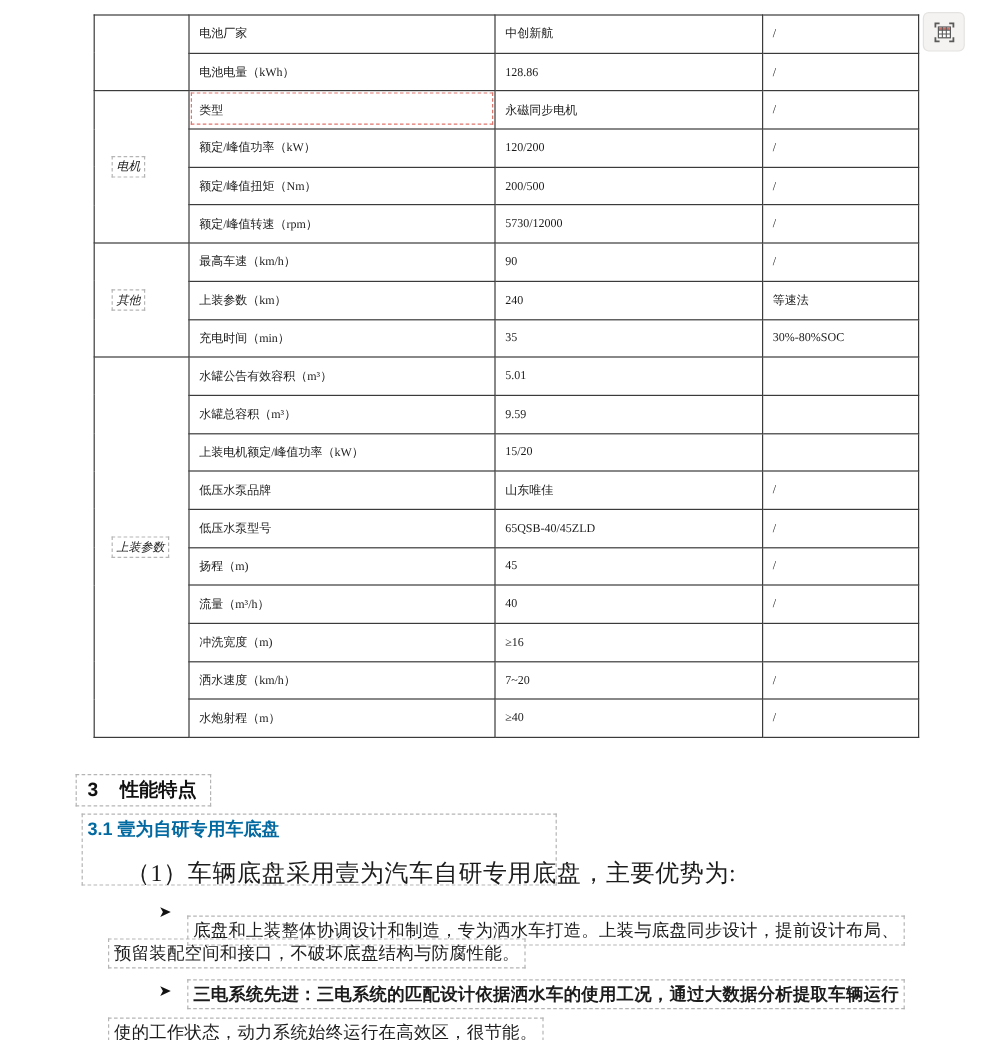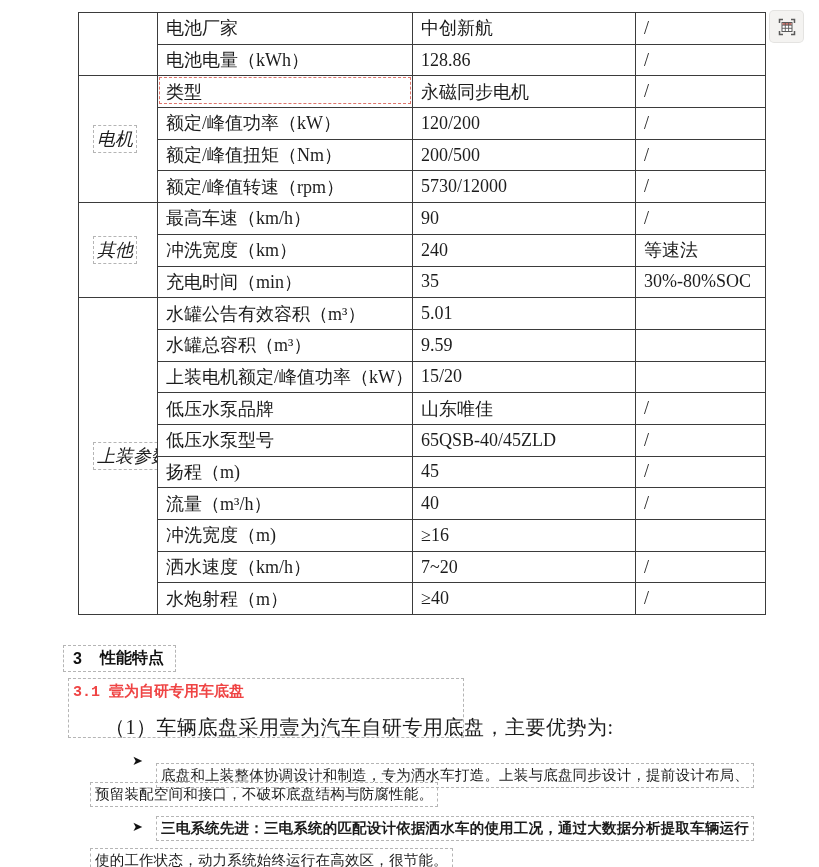--- a/index.html
+++ b/index.html
@@ -2,41 +2,41 @@
 <html><head>
 <meta charset="utf-8">
 <style>
   * { margin:0; padding:0; box-sizing:border-box; }
   html,body { width:819px; height:867px; background:#ffffff; overflow:hidden; position:relative;
               font-family:"Liberation Serif","DejaVu Serif",serif; color:#1c1c1c; }
 
   
   .spec-table { position:absolute; left:78px; top:12px; width:687px;
                 border-collapse:collapse; table-layout:fixed;
-                font-size:18px; }
+                font-size:10px; }
   .spec-table td { border:1px solid #3b3b3b; height:31.7px; padding:0 2px 0 8px;
                    white-space:nowrap; overflow:hidden; vertical-align:middle; }
   .spec-table td.group { padding:0 14px;font-style:italic; }
   .tag { display:inline-block; border:1px dashed #b5b5b5; padding:1px 3px; }
   td.annotated { position:relative; }
   .red-box { position:absolute; left:1px; top:1px; right:1px; bottom:3px;
              border:1.5px dashed #e0756c; pointer-events:none; }
 
   
   .dash-box { position:absolute; border:1px dashed #b5b5b5; background:transparent; }
 
   
   .h3-box { left:63px; top:645px; width:113px; height:27px;
             display:flex; align-items:center; gap:18px; padding-left:9px;
             font-family:"Liberation Sans","DejaVu Sans",sans-serif;
             font-weight:bold; font-size:16px; color:#111; }
   .sub-box { left:68px; top:678px; width:396px; height:60px; }
   .subheading { position:absolute; left:73px; top:682px;
-                font-family:Liberation Mono, monospace;
-                font-weight:bold; font-size:15px; color:#ef4444; white-space:nowrap; }
+                font-family:Liberation Sans, sans-serif;
+                font-weight:bold; font-size:15px; color:#0369a1; white-space:nowrap; }
   .para { position:absolute; left:105px; top:714px; font-size:20px;
           letter-spacing:0.5px; white-space:nowrap; }
 
   .bullet-arrow { position:absolute; font-size:13px; color:#111; line-height:1;
                   font-family:"DejaVu Sans",sans-serif; }
   .line-seg { position:absolute; border:1px dashed #b5b5b5; padding:2px 4px;
               font-size:14.5px; white-space:nowrap; letter-spacing:0.2px; }
 
   
   .tool-btn { position:absolute; left:770px; top:11px; width:33px; height:31px;
@@ -86,21 +86,21 @@
     <td><span>5730/12000</span></td>
     <td><span>/</span></td>
   </tr>
   <tr>
     <td class="group" rowspan="3"><span class="tag">其他</span></td>
     <td><span>最高车速（km/h）</span></td>
     <td><span>90</span></td>
     <td><span>/</span></td>
   </tr>
   <tr>
-    <td><span>冲洗宽度（km）</span></td>
+    <td><span>上装参数（km）</span></td>
     <td><span>240</span></td>
     <td><span>等速法</span></td>
   </tr>
   <tr>
     <td><span>充电时间（min）</span></td>
     <td><span>35</span></td>
     <td><span>30%-80%SOC</span></td>
   </tr>
   <tr>
     <td class="group" rowspan="10"><span class="tag">上装参数</span></td>

